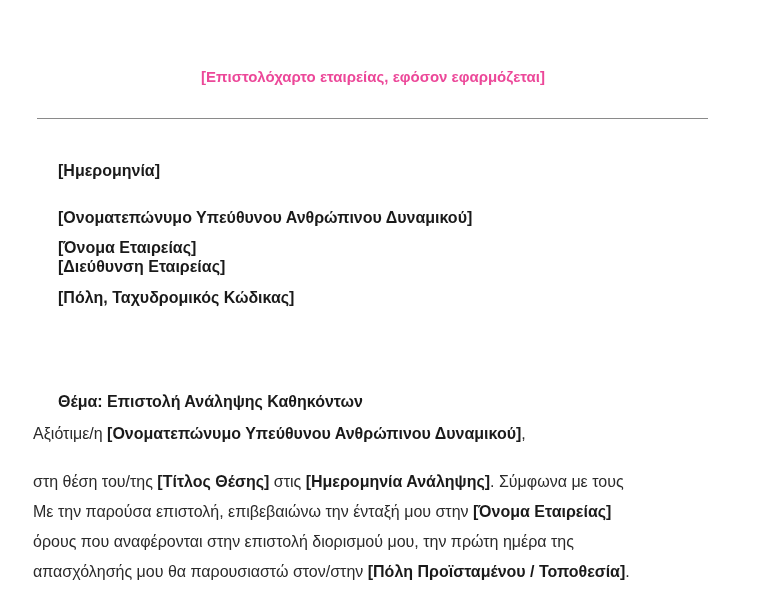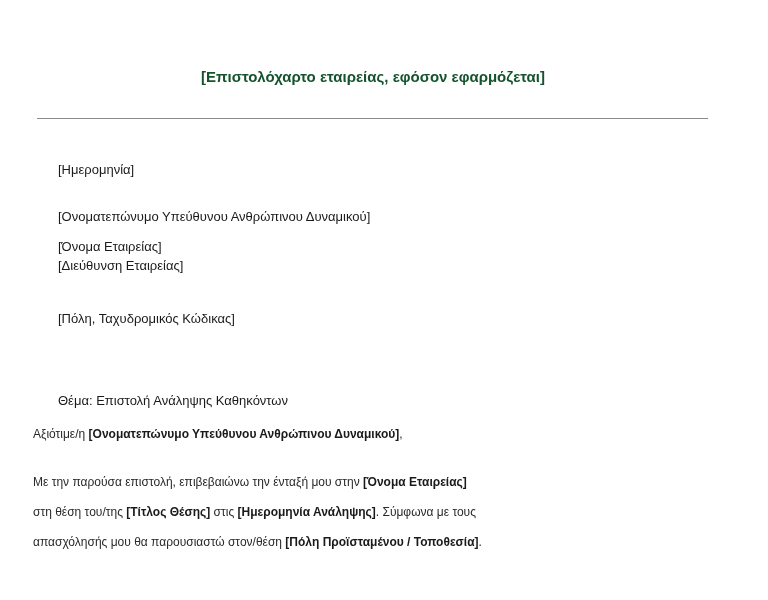--- a/index.html
+++ b/index.html
@@ -16,44 +16,44 @@
       color: #1f1f1f;
     }
     .letterhead {
       position: absolute;
       top: 68px;
       left: 0;
       width: 746px;
       text-align: center;
       font-size: 15px;
       font-weight: bold;
-      color: #14532d;
+      color: #ec4899;
     }
     .divider {
       position: absolute;
       top: 118px;
       left: 37px;
       width: 671px;
       height: 0;
       border-top: 1.5px solid #8a8a8a;
     }
     .bold-line {
       position: absolute;
       left: 33px;
-      font-size: 13px;
-      font-weight: normal;
+      font-size: 16px;
+      font-weight: bold;
       color: #1a1a1a;
       white-space: nowrap;
       padding-left: 25px;
     }
     .para {
       position: absolute;
       left: 33px;
       width: 700px;
-      font-size: 12px;
+      font-size: 16px;
       color: #2a2a2a;
       line-height: 30px;
     }
     .para b {
       color: #1a1a1a;
       font-weight: bold;
     }
     .para .line {
       display: block;
       white-space: nowrap;
@@ -64,33 +64,36 @@
 
 <div class="letterhead">[Επιστολόχαρτο εταιρείας, εφόσον εφαρμόζεται]</div>
 
 <div class="divider"></div>
 
 <div class="bold-line" style="top:162px;">[Ημερομηνία]</div>
 
 <div class="bold-line" style="top:209px;">[Ονοματεπώνυμο Υπεύθυνου Ανθρώπινου Δυναμικού]</div>
 <div class="bold-line" style="top:239px;">[Όνομα Εταιρείας]</div>
 <div class="bold-line" style="top:258px;">[Διεύθυνση Εταιρείας]</div>
-<div class="bold-line" style="top:311px;">[Πόλη, Ταχυδρομικός Κώδικας]</div>
+<div class="bold-line" style="top:289px;">[Πόλη, Ταχυδρομικός Κώδικας]</div>
 
 <div class="bold-line" style="top:393px;">Θέμα: Επιστολή Ανάληψης Καθηκόντων</div>
 
 <div class="para" style="top:419px;">
   <span class="line">
     <span>Αξιότιμε/η </span><b>[Ονοματεπώνυμο Υπεύθυνου Ανθρώπινου Δυναμικού]</b><span>,</span>
   </span>
 </div>
 
 <div class="para" style="top:467px;">
   <span class="line">
+    <span>στη θέση του/της </span><b>[Τίτλος Θέσης]</b><span> στις </span><b>[Ημερομηνία Ανάληψης]</b><span>. Σύμφωνα με τους</span>
+  </span>
+  <span class="line">
     <span>Με την παρούσα επιστολή, επιβεβαιώνω την ένταξή μου στην </span><b>[Όνομα Εταιρείας]</b>
   </span>
   <span class="line">
-    <span>στη θέση του/της </span><b>[Τίτλος Θέσης]</b><span> στις </span><b>[Ημερομηνία Ανάληψης]</b><span>. Σύμφωνα με τους</span>
+    <span>όρους που αναφέρονται στην επιστολή διορισμού μου, την πρώτη ημέρα της</span>
   </span>
   <span class="line">
-    <span>απασχόλησής μου θα παρουσιαστώ στον/θέση </span><b>[Πόλη Προϊσταμένου / Τοποθεσία]</b><span>.</span>
+    <span>απασχόλησής μου θα παρουσιαστώ στον/στην </span><b>[Πόλη Προϊσταμένου / Τοποθεσία]</b><span>.</span>
   </span>
 </div>
 
 </body></html>

